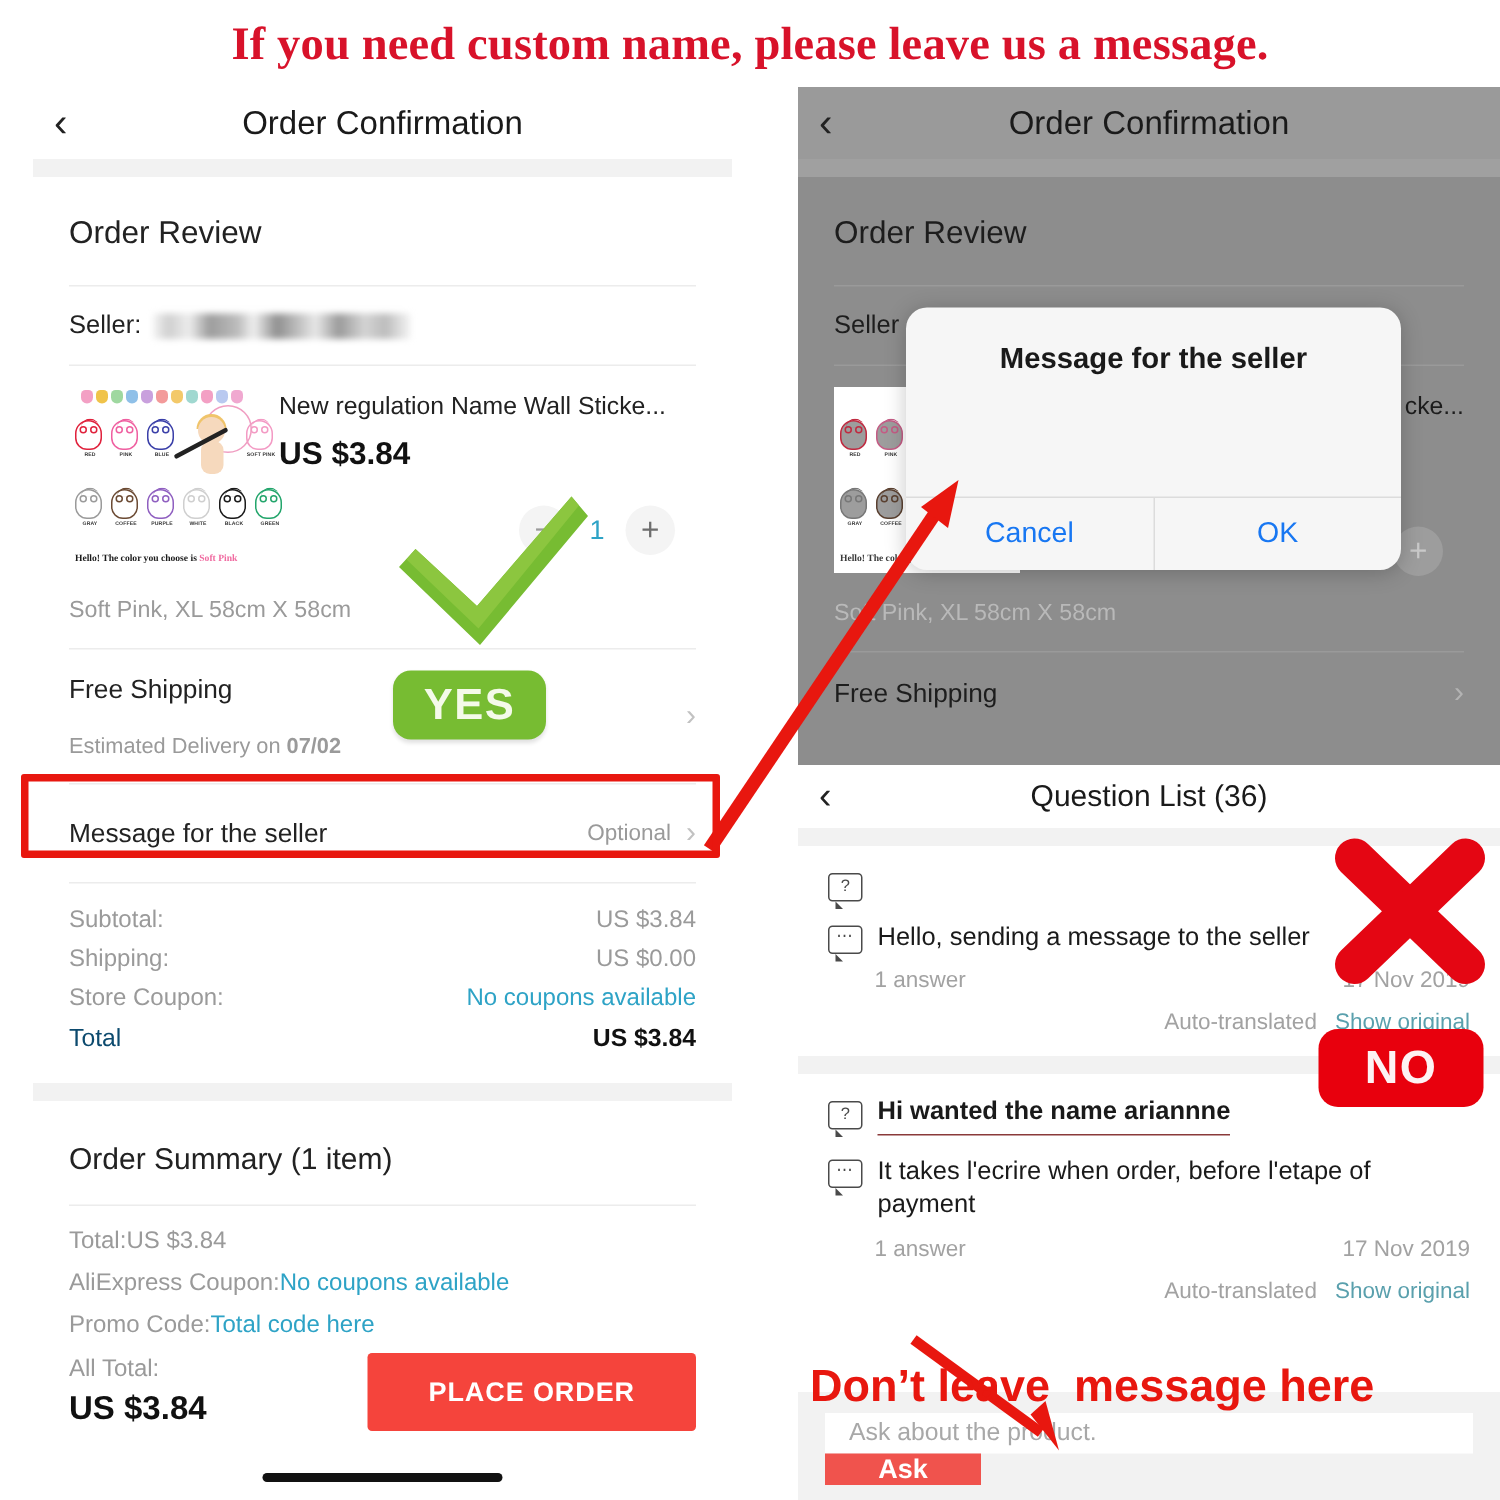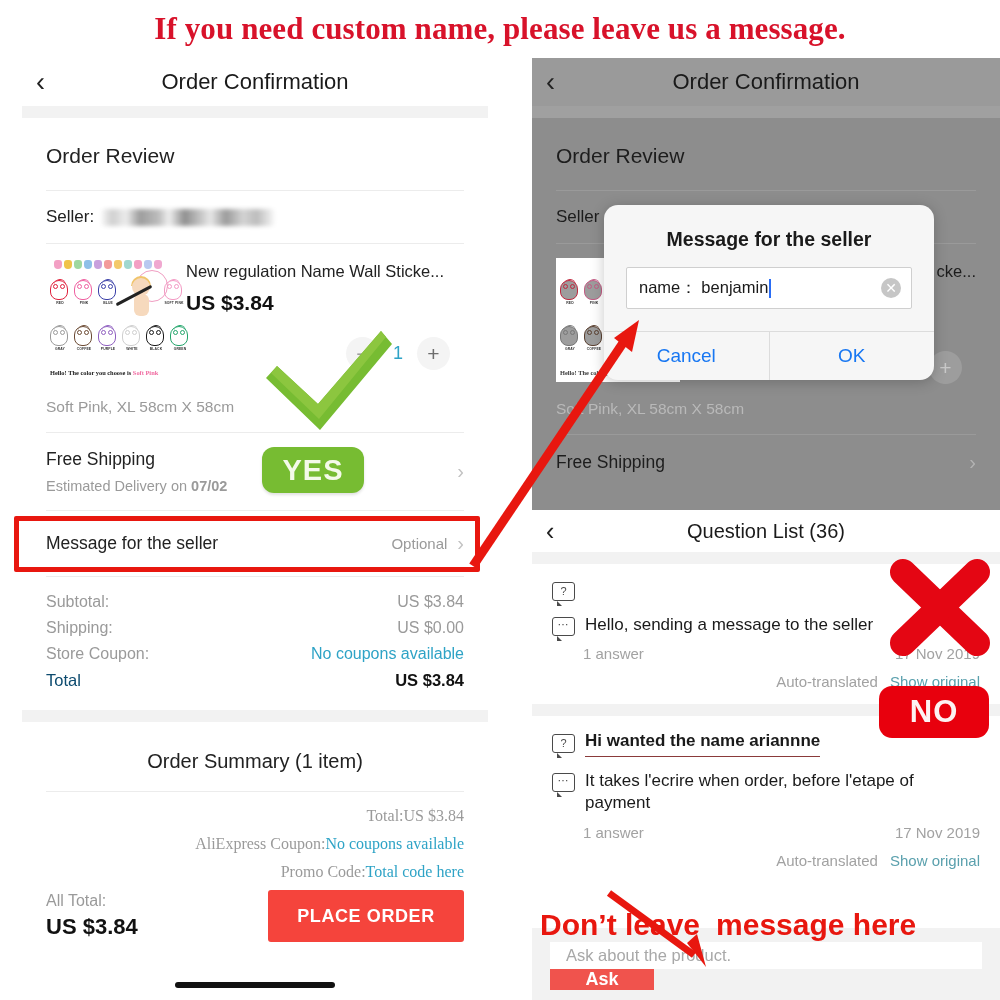--- a/index.html
+++ b/index.html
@@ -66,49 +66,49 @@
   }
   .qbtn.plus{color:#6d6d6d;}
   .qnum{font-size:18px;color:#2ea3c6;}
   .variant{font-size:15.5px;color:#9a9a9a;padding:16px 24px 16px 24px;}
 
   .listrow{
     padding:16px 24px;display:flex;align-items:center;justify-content:space-between;
     position:relative;
   }
   .lr-main{font-size:17.5px;color:#222;}
-  .lr-sub{font-size:14.5px;color:#9a9a9a;margin-top:8px;}
+  .lr-sub{font-size:14.5px;color:#9a9a9a;margin-top:20px;}
   .lr-right{display:flex;align-items:center;gap:10px;}
   .lr-opt{font-size:15px;color:#9a9a9a;}
   .chev{color:#c2c2c2;font-size:20px;font-weight:300;}
 
   .pricetable{padding:12px 24px 16px 24px;}
   .prow{display:flex;justify-content:space-between;align-items:baseline;padding:4px 0;}
   .pk{font-size:16px;color:#9a9a9a;}
   .pv{font-size:16px;color:#9a9a9a;}
   .pv.link{color:#2ea3c6;}
   .prow.total .pk{color:#0c4a6e;font-size:16.5px;}
   .prow.total .pv{color:#111;font-weight:bold;font-size:16.5px;}
 
   .summary{padding:0 24px;}
-  .sum-title{font-size:20px;color:#222;padding:28px 0 18px 0;text-align:center;}
-  .srow{display:flex;justify-content:flex-end;padding:5px 0;font-family:Liberation Serif, serif;}
+  .sum-title{font-size:20px;color:#222;padding:28px 0 18px 0;}
+  .srow{display:flex;justify-content:flex-start;padding:5px 0;}
   .sk{font-size:16px;color:#9a9a9a;}
   .sv{font-size:16px;color:#9a9a9a;}
   .sv.link{color:#2ea3c6;}
 
   .footerbar{
     display:flex;align-items:center;justify-content:space-between;
     padding:2px 24px 0 24px;margin-top:2px;
   }
   .alltot-k{font-size:16px;color:#9a9a9a;}
   .alltot-v{font-size:22px;font-weight:bold;color:#111;margin-top:4px;}
   .place-order{
     background:#f5443c;color:#fff;font-weight:bold;font-size:18px;
-    width:196px;height:52px;border:0;border-radius:3px;letter-spacing:.6px;
+    width:219px;height:52px;border:0;border-radius:3px;letter-spacing:.6px;
     display:flex;align-items:center;justify-content:center;
   }
   .homebar{
     position:absolute;left:50%;transform:translateX(-50%);bottom:12px;
     width:160px;height:6px;border-radius:3px;background:#111;
   }
 
   
   .dim{position:absolute;left:0;top:0;width:468px;height:452px;background:#8d8d8d;}
   .dim .navbar{background:#9a9a9a;}
@@ -570,27 +570,20 @@
         <div class="askrow">
           <div class="askinput">Ask about the product.</div>
           <div class="askbtn">Ask</div>
         </div>
       </div>
     </div>
   </div>
 
   <div class="overlay-dialog">
     <div class="dlg-title">Message for the seller</div>
-    <div class="dlg-input-wrap">
-      <div class="dlg-input">
-        <span class="val">name： benjamin</span>
-          <span class="caret"></span>
-        <span class="clear-x">✕</span>
-      </div>
-    </div>
     <div class="dlg-btns">
       <div class="dlg-btn">Cancel</div>
       <div class="dlg-btn">OK</div>
     </div>
   </div>
 
   <svg class="anno-svg" viewBox="0 0 1000 1000">
 
     <g>
       <path d="M277 366 L318 404 L381 331 L392 344 L320 430 L266 378 Z" fill="#77bc32"></path>

